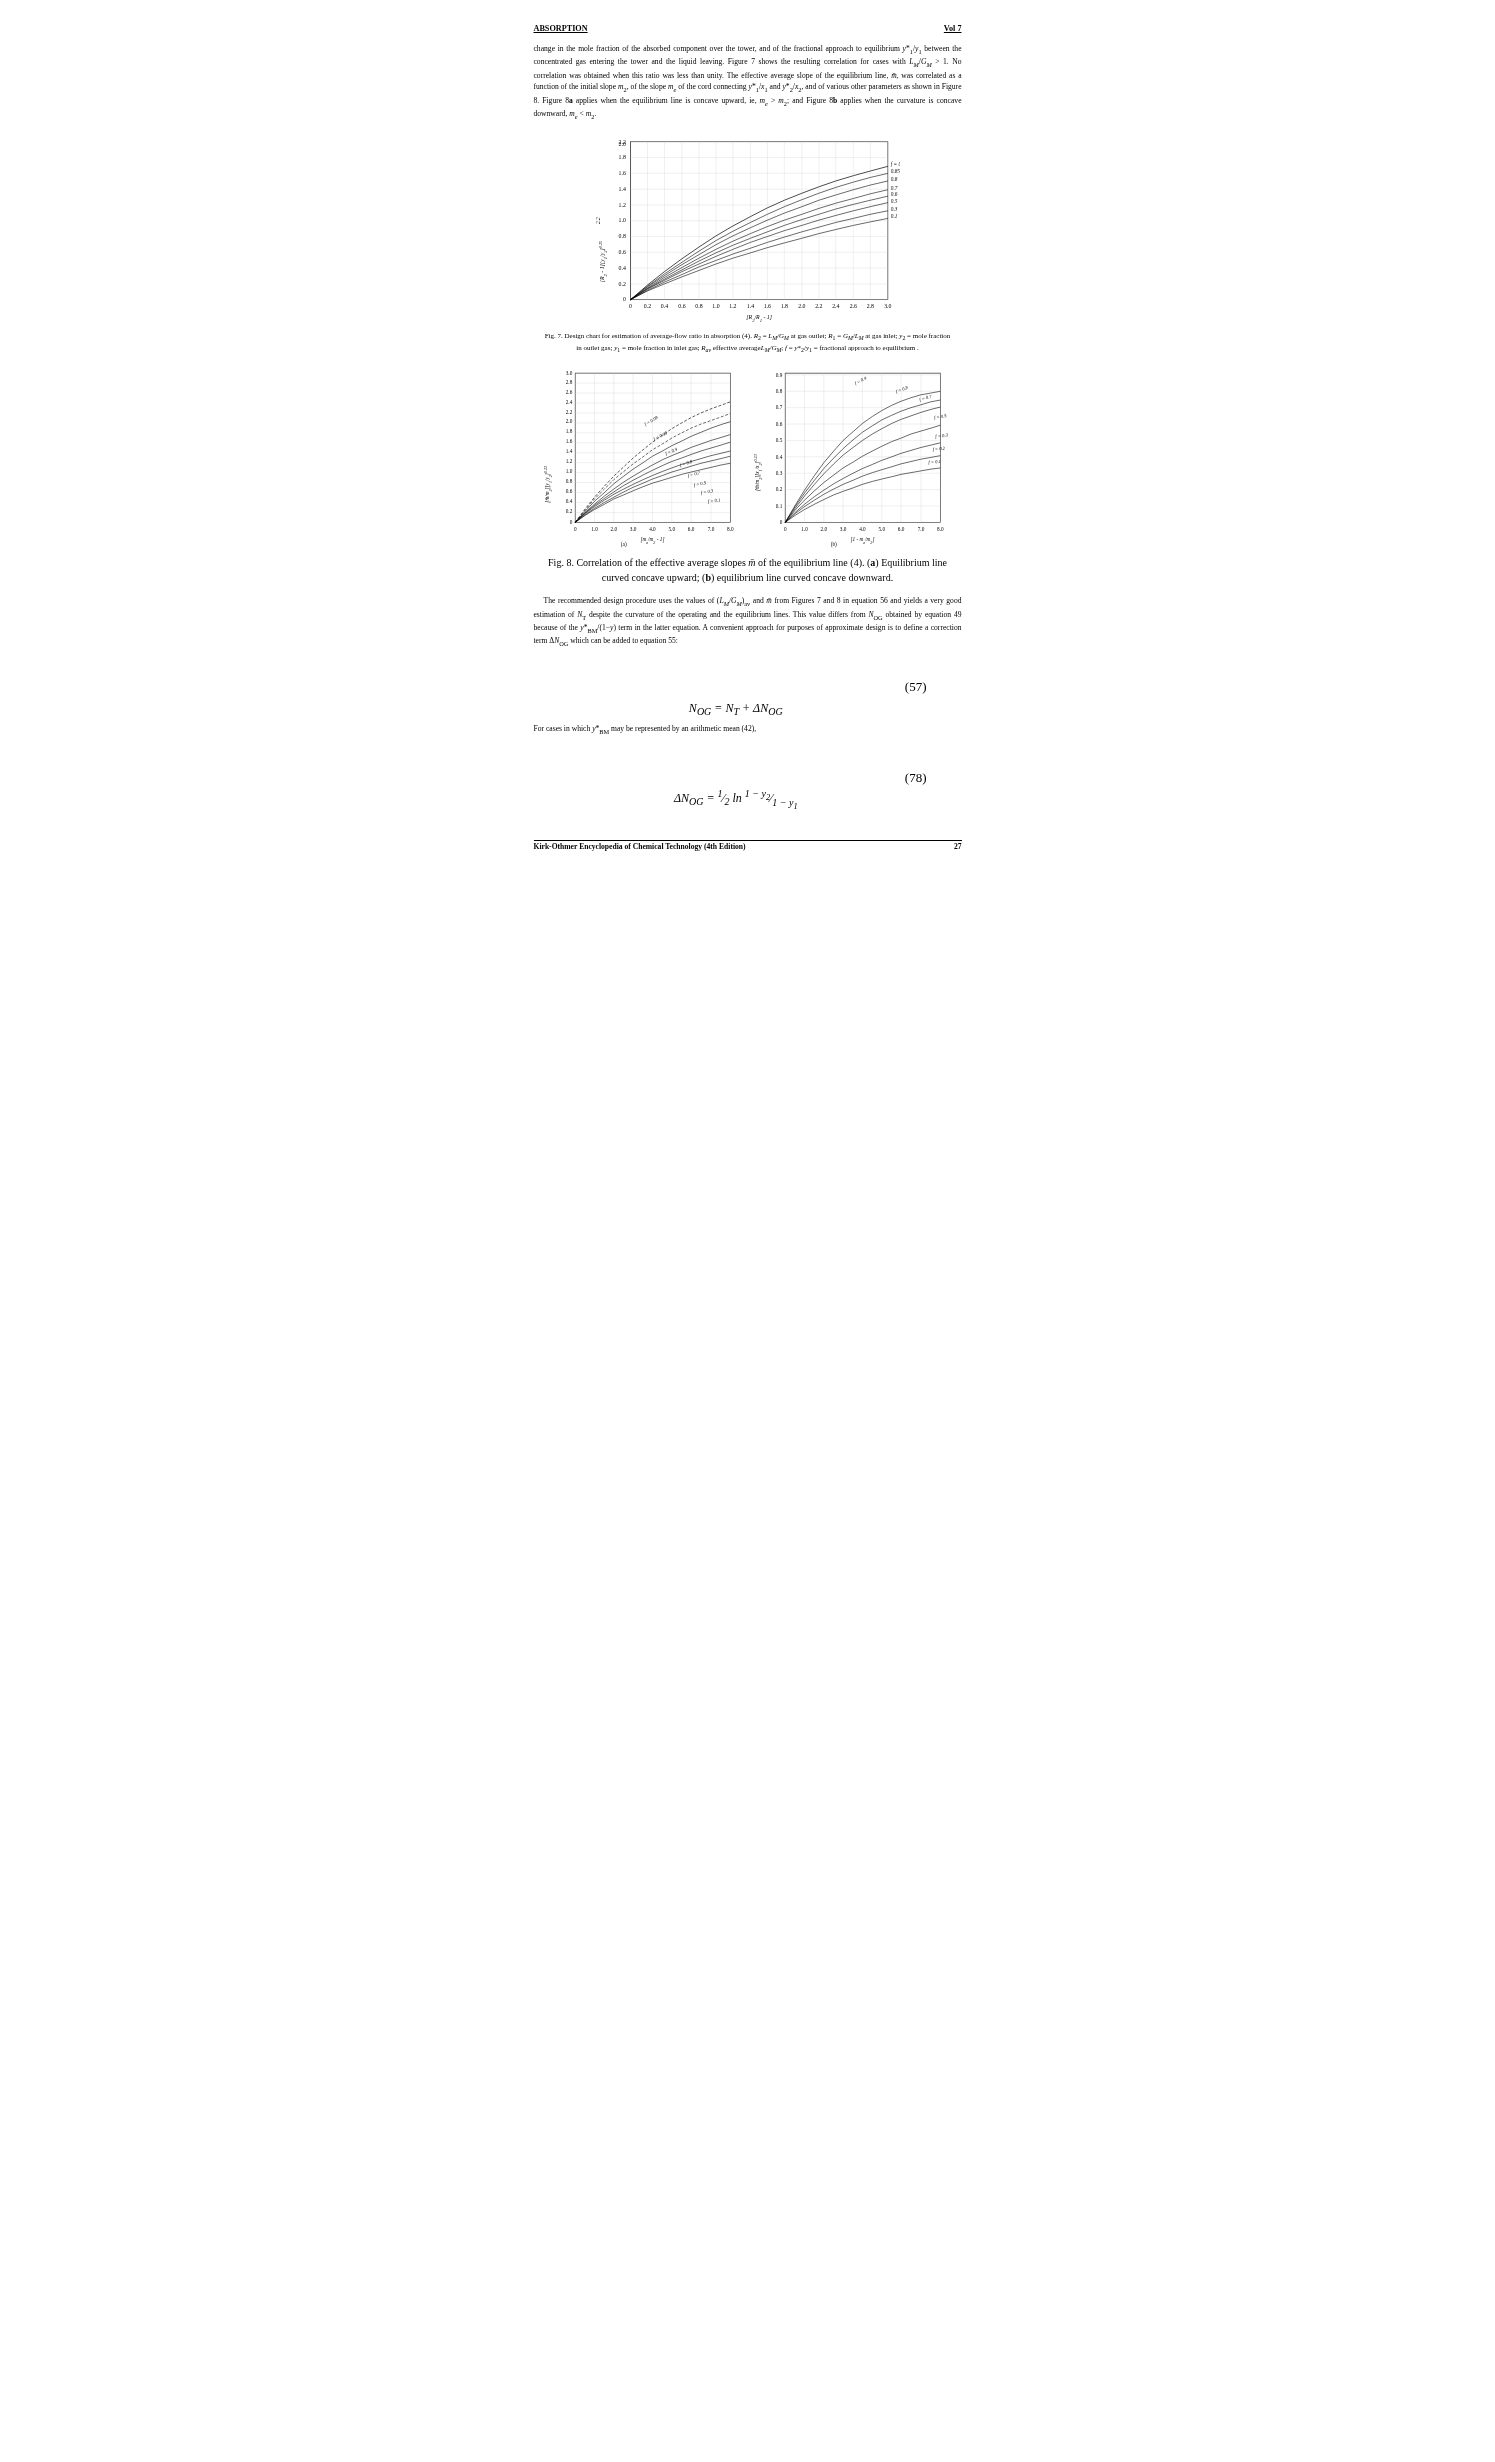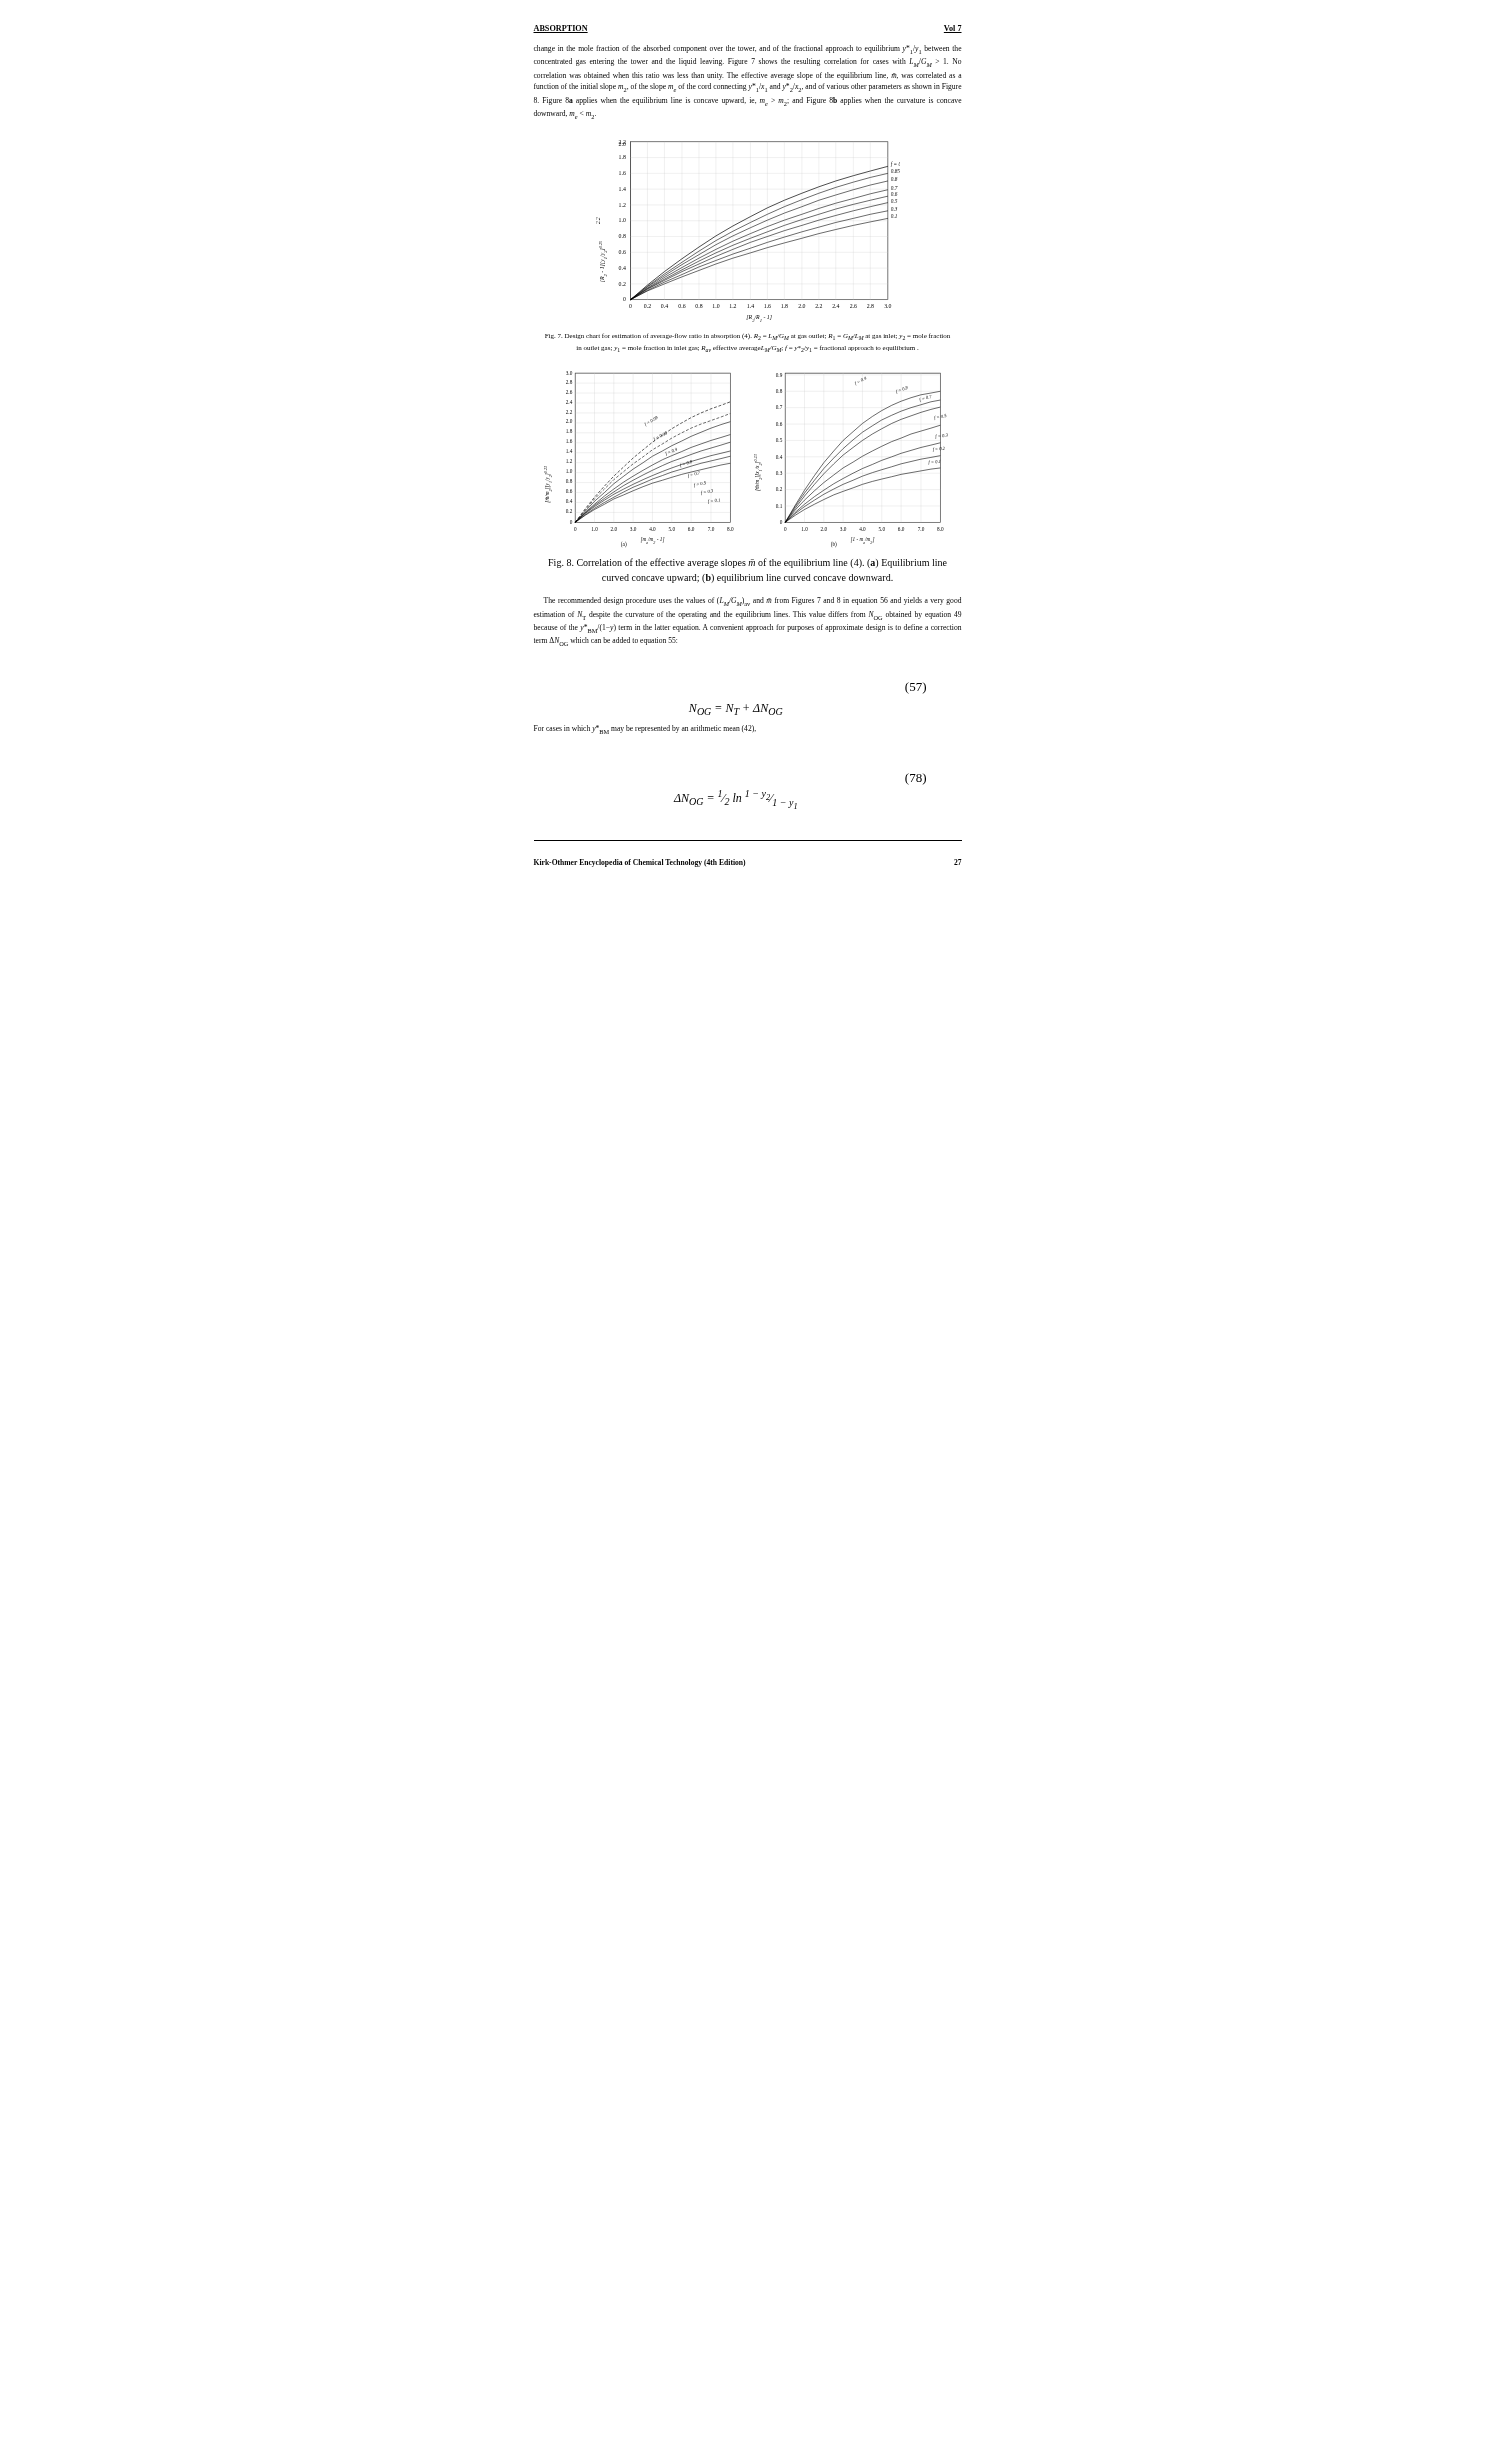--- a/index.html
+++ b/index.html
@@ -64,21 +64,21 @@
       min-width: 23.5px;
       text-align: right;
     }
     .footer {
       display: flex;
       justify-content: space-between;
       margin-top: 29px;
       font-weight: bold;
       font-size: 7.6px;
       border-top: 1.2px solid #000;
-      padding-top: 17px;
+      padding-top: 1px;
     }
     svg text {
       font-family: 'Times New Roman', Times, serif;
     }
   </style>
 </head>
 <body>
 
 <div class="header">
   <span>ABSORPTION</span>

